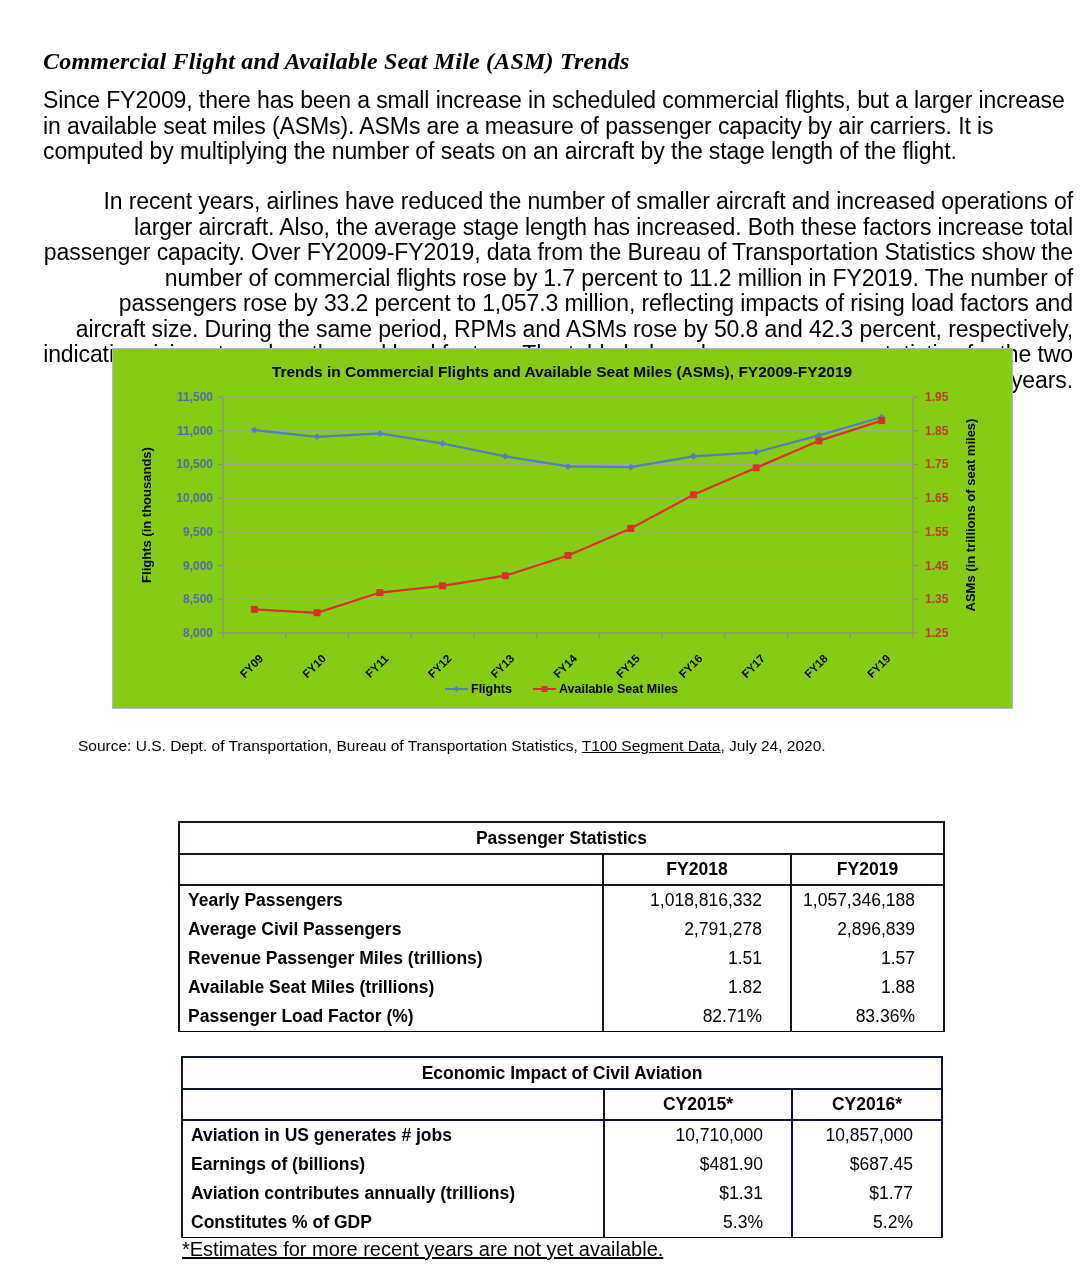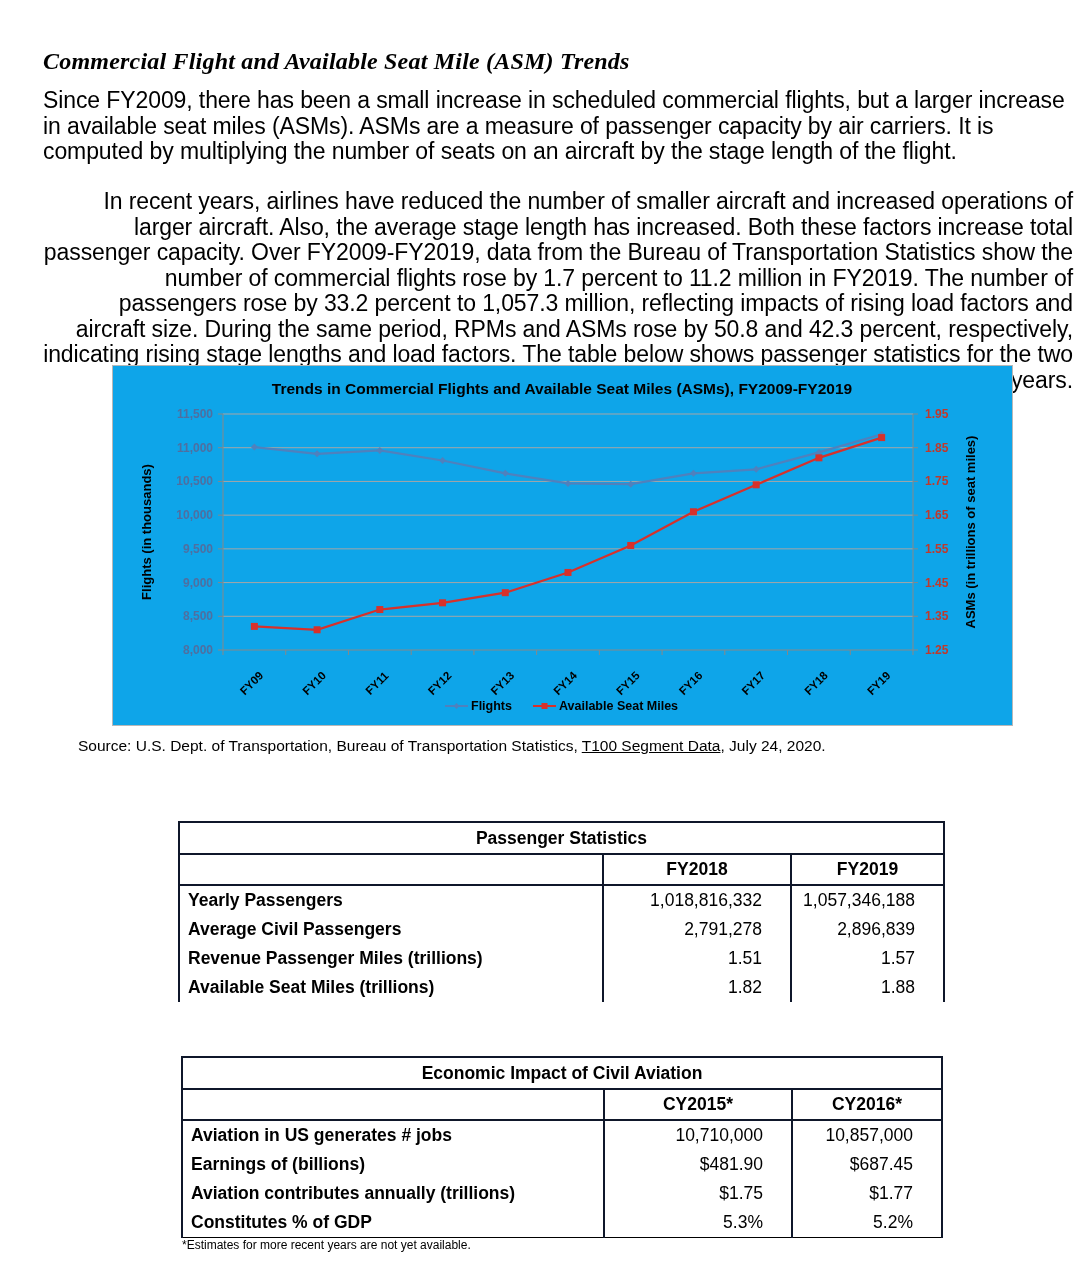--- a/index.html
+++ b/index.html
@@ -1,35 +1,35 @@
 <!DOCTYPE html>
 <html><head>
 <meta charset="utf-8">
 <style>
   html, body { margin:0; padding:0; background:#ffffff; }
   body { width:1080px; height:1267px; position:relative; overflow:hidden; color:#000; font-family:"Liberation Sans", sans-serif; }
   .title { position:absolute; left:43px; top:48px; font-family:"Liberation Serif", serif; font-style:italic; font-weight:bold; font-size:24px; letter-spacing:0.2px; }
   .para { position:absolute; left:43px; width:1030px; font-family:"Liberation Sans", sans-serif; font-size:23px; line-height:25.5px; letter-spacing:-0.1px; }
   .p1 { top:88px; }
   .p2 { top:189px;text-align:right; }
-  .chart-box { position:absolute; left:112px; top:365px; width:899px; height:359px; border:1px solid #b8b8b8; background:#0ea5e9;text-align:right; }
+  .chart-box { position:absolute; left:112px; top:348px; width:899px; height:359px; border:1px solid #b8b8b8; background:#84cc16;text-align:right; }
   .chart-box svg { position:absolute; left:0; top:0; }
   .source { position:absolute; left:78px; top:737px; font-size:15.5px; }
   .source .link { text-decoration:underline; }
   table.stats { position:absolute; border-collapse:collapse; font-size:17.5px; }
   table.stats td { border:2px solid #0f172a; padding:0 8px; height:29px; }
   table.stats td.num { text-align:right; padding-right:28px; }
   table.stats td.hdr { text-align:center; font-weight:bold; }
   table.stats td.cap { text-align:center; font-weight:bold; height:30px; border-bottom:1px solid #000; }
   table.stats tr.body td { border-top:none; border-bottom:none; height:29px;padding-left:8px; }
   table.stats tr.body.last td { border-bottom:1px solid #000; }
   table.stats td.lbl { font-weight:bold; padding-left:10px; }
   .t1 { left:178px; top:821px; width:767px; }
   .t2 { left:181px; top:1056px; width:762px; }
-  .footnote { position:absolute; left:182px; top:1238px; font-size:12px; }
+  .footnote { position:absolute; left:182px; top:1238px; font-size:20px;text-decoration:underline; }
 </style>
 </head>
 <body>
 
 <div class="title">Commercial Flight and Available Seat Mile (ASM) Trends</div>
 <div class="para p1">Since FY2009, there has been a small increase in scheduled commercial flights, but a larger increase in available seat miles (ASMs).  ASMs are a measure of passenger capacity by air carriers.  It is computed by multiplying the number of seats on an aircraft by the stage length of the flight.</div>
 <div class="para p2">In recent years, airlines have reduced the number of smaller aircraft and increased operations of larger aircraft.  Also, the average stage length has increased.  Both these factors increase total passenger capacity.  Over FY2009-FY2019, data from the Bureau of Transportation Statistics show the number of commercial flights rose by 1.7 percent to 11.2 million in FY2019.  The number of passengers rose by 33.2 percent to 1,057.3 million, reflecting impacts of rising load factors and aircraft size.  During the same period, RPMs and ASMs rose by 50.8 and 42.3 percent, respectively, indicating rising stage lengths and load factors.  The table below shows passenger statistics for the two most recent fiscal years.</div>
 
 <div class="chart-box">
   <svg id="chart-svg" width="899" height="359">
@@ -173,20 +173,25 @@
   <tr class="body">
     <td class="lbl">Revenue Passenger Miles (trillions)</td>
     <td class="num">1.51</td>
     <td class="num">1.57</td>
   </tr>
   <tr class="body">
     <td class="lbl">Available Seat Miles (trillions)</td>
     <td class="num">1.82</td>
     <td class="num">1.88</td>
   </tr>
+  <tr class="body last">
+    <td class="lbl">Passenger Load Factor (%)</td>
+    <td class="num">82.71%</td>
+    <td class="num">83.36%</td>
+  </tr>
 </tbody>
   </table>
 
 <table class="stats t2">
   <tbody>
       <tr>
     <td class="cap" colspan="3">Economic Impact of Civil Aviation</td>
   </tr>
   <tr>
     <td style="width:404px"></td>
@@ -198,21 +203,21 @@
     <td class="num">10,710,000</td>
     <td class="num">10,857,000</td>
   </tr>
   <tr class="body">
     <td class="lbl">Earnings of (billions)</td>
     <td class="num">$481.90</td>
     <td class="num">$687.45</td>
   </tr>
   <tr class="body">
     <td class="lbl">Aviation contributes annually (trillions)</td>
-    <td class="num">$1.75</td>
+    <td class="num">$1.31</td>
     <td class="num">$1.77</td>
   </tr>
   <tr class="body last">
     <td class="lbl">Constitutes % of GDP</td>
     <td class="num">5.3%</td>
     <td class="num">5.2%</td>
   </tr>
 </tbody>
   </table>
 

